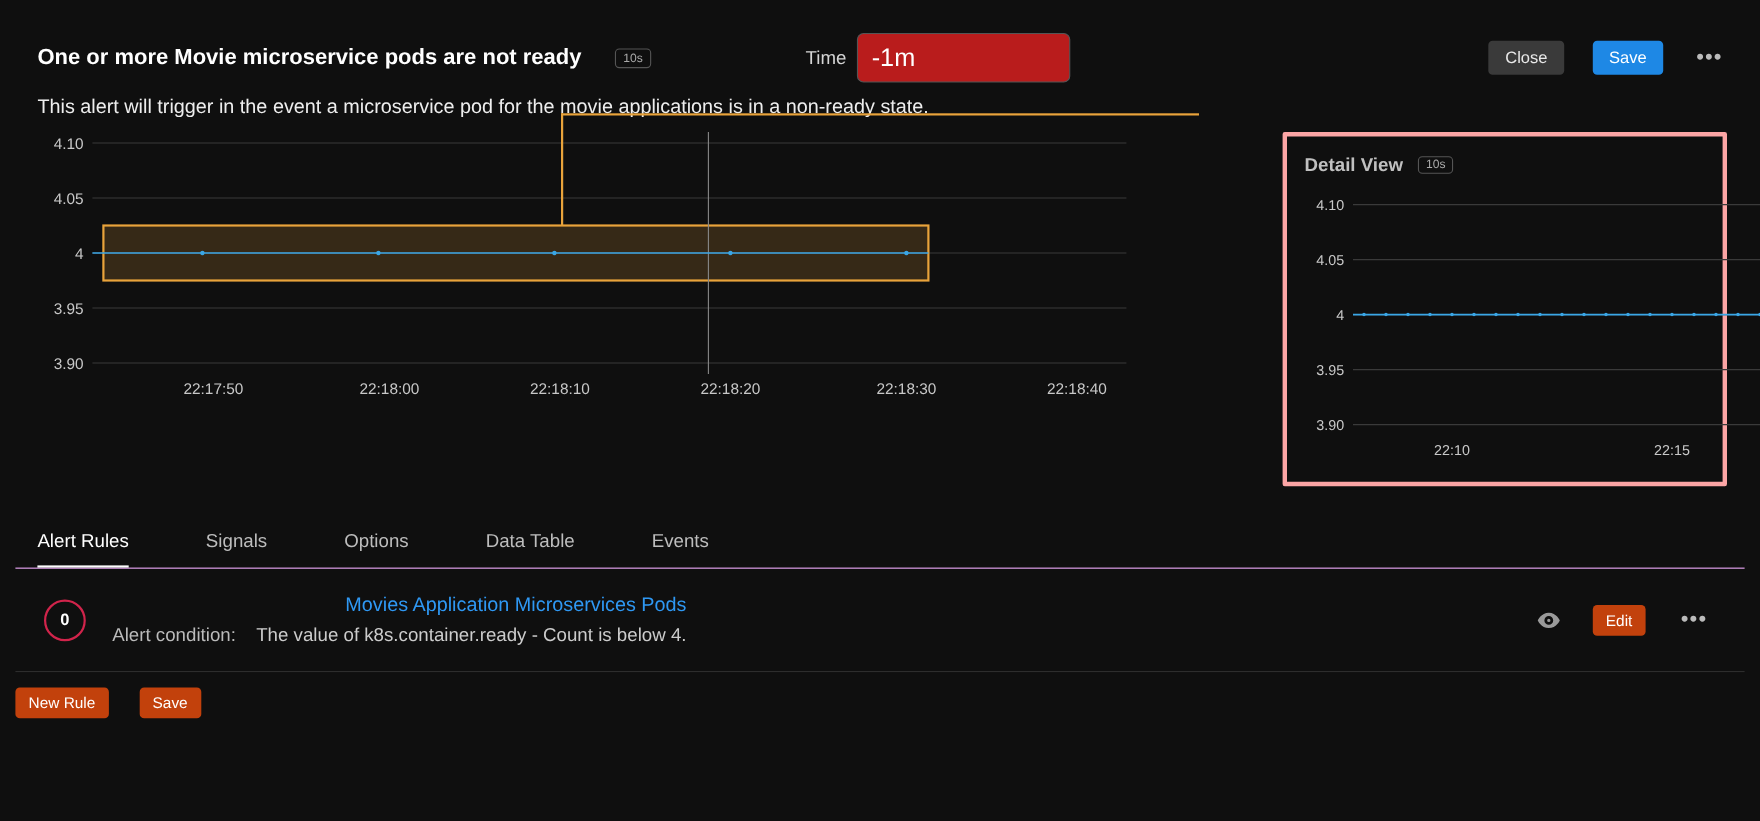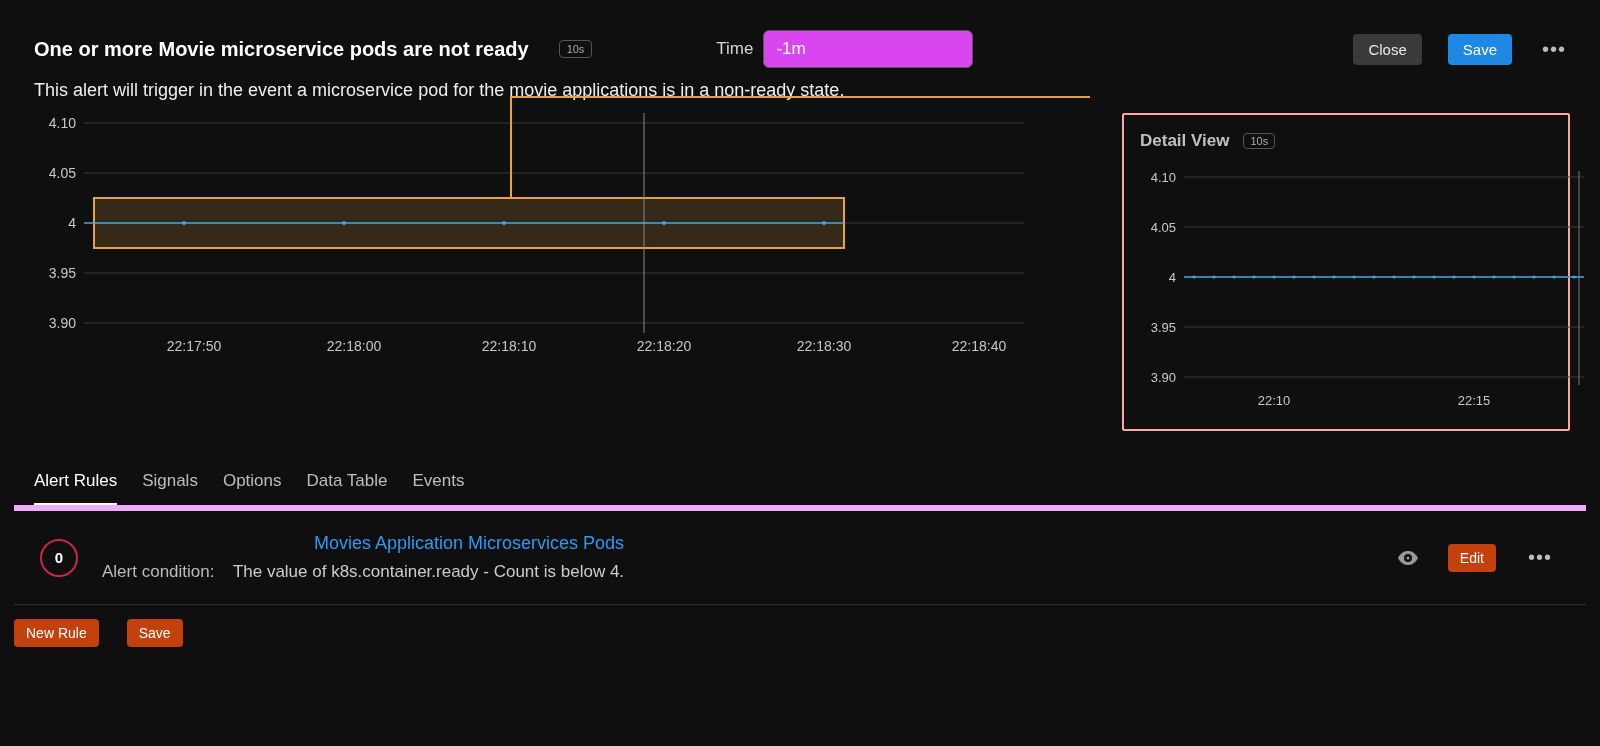--- a/index.html
+++ b/index.html
@@ -33,27 +33,27 @@
   }
   .spacer { flex: 1; }
   .time-group {
     display: flex;
     align-items: center;
     gap: 10px;
     margin-right: 380px;
   }
   .time-label { color: #d5d5d5; font-size: 17px; }
   .time-input {
-    background: #d946ef;
+    background: #b91c1c;
     border: 1px solid #555;
     border-radius: 6px;
     color: #fff;
-    font-size: 17px;
+    font-size: 23px;
     padding: 8px 12px;
-    width: 210px;
+    width: 194px;
   }
   .btn {
     display: inline-flex;
     align-items: center;
     justify-content: center;
     border: none;
     border-radius: 4px;
     font-size: 15px;
     padding: 7px 15px;
     cursor: pointer;
@@ -70,34 +70,34 @@
     color: #eee;
   }
   .charts-row {
     display: flex;
     padding: 0 30px 0 34px;
     gap: 18px;
   }
   .main-chart-wrap { position: relative; flex: 0 0 1010px; }
   svg.chart { display:block; }
   .detail-panel {
-    border: 2px solid #fca5a5;
+    border: 4px solid #fca5a5;
     border-radius: 2px;
     padding: 16px 16px 10px 16px;
     position:relative;
     margin-left:auto;
-    width:448px;
+    width:404px;
   }
   .detail-header { display:flex; align-items:center; gap:14px; margin-bottom:8px;}
   .detail-title { color:#c0c0c0; font-size:17px; font-weight:600;}
   .detail-badge { border:1px solid #555; border-radius:4px; padding:1px 6px; font-size:11px; color:#aaa;}
   .tabs {
-    display:flex; gap:25px;
+    display:flex; gap:70px;
     padding: 22px 0 0 20px;
-    border-bottom:6px solid #f0abfc;
+    border-bottom:1px solid #f0abfc;
     margin: 18px 14px 0 14px;
   }
   .tab {
     font-size:17px;
     color:#bdbdbd;
     padding-bottom:12px;
     cursor:pointer;
   }
   .tab.active { color:#fff; border-bottom:2px solid #fff;}
   .rule-row {

